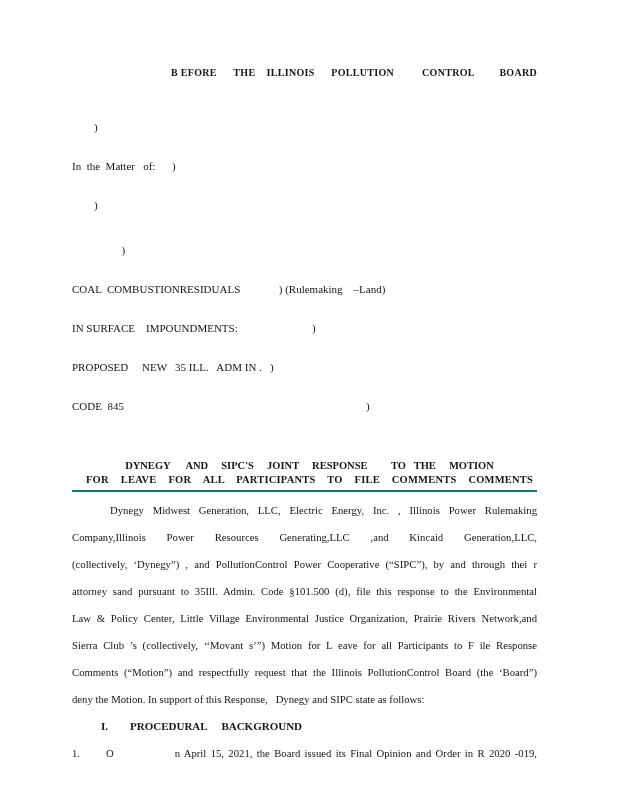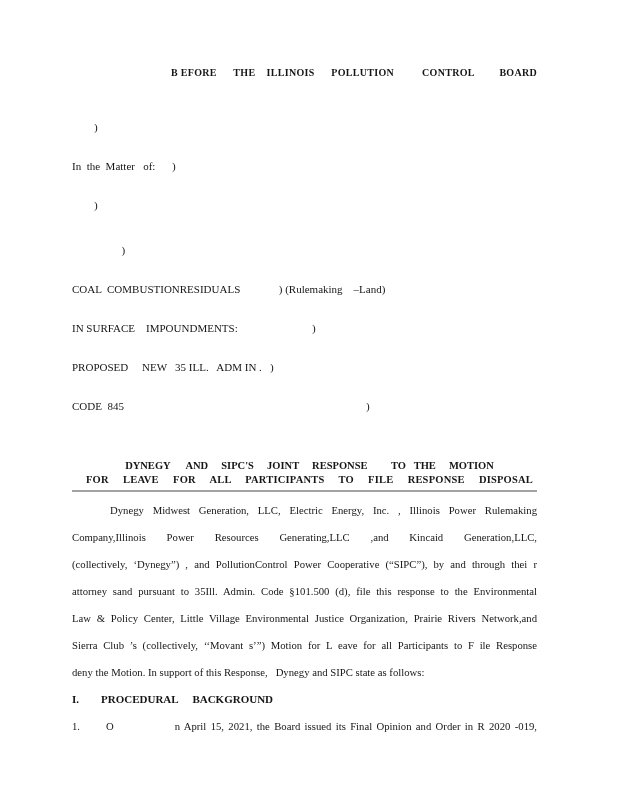--- a/index.html
+++ b/index.html
@@ -24,21 +24,21 @@
   .caption {
     margin-top: 15px;
     font-size: 11px;
     line-height: 13px;
     white-space: pre;
   }
   .cap-line { height: 13px; }
   .cap-gap { margin-top: 6px; }
   .title-block {
     margin-top: 20px;
-    border-bottom: 2px solid #a3a3a3;
+    border-bottom: 2px solid #0f766e;
     padding: 0 4px 3px 14px;
   }
   .title-l1 {
     text-align: center;
     font-weight: bold;
     font-size: 10.5px;
     line-height: 14px;
     white-space: pre;
   }
   .title-l2 {
@@ -55,20 +55,21 @@
     line-height: 27px;
   }
   .bline { text-align: justify; text-align-last: justify; }
   .bline.left { text-align-last: left; }
   .indent { text-indent: 38px; }
   .heading {
     font-weight: bold;
     font-size: 11px;
     text-align: left;
     text-align-last: left;
+    margin-left: 29px;
   }
 </style>
 </head>
 <body>
 
 <div class="page">
 
   <div class="court-header">B EFORE      THE    ILLINOIS      POLLUTION          CONTROL         BOARD</div>
 
   <div class="caption">
@@ -77,30 +78,31 @@
     <div class="cap-line">        )</div>
     <div class="cap-line cap-gap">                  )</div>
     <div class="cap-line">COAL  COMBUSTIONRESIDUALS              ) (Rulemaking    –Land)</div>
     <div class="cap-line">IN SURFACE    IMPOUNDMENTS:                           )</div>
     <div class="cap-line">PROPOSED     NEW   35 ILL.   ADM IN .   )</div>
     <div class="cap-line">CODE  845                                                                                        )</div>
   </div>
 
   <div class="title-block">
     <div class="title-l1">DYNEGY      AND     SIPC'S     JOINT     RESPONSE         TO   THE     MOTION</div>
-    <div class="title-l2">FOR LEAVE FOR ALL PARTICIPANTS TO FILE RESPONSE DISPOSAL</div>
+    <div class="title-l2">FOR LEAVE FOR ALL PARTICIPANTS TO FILE COMMENTS COMMENTS</div>
   </div>
 
   <div class="body-col">
     <div class="bline fit indent">Dynegy Midwest Generation, LLC, Electric Energy, Inc. , Illinois Power Rulemaking</div>
     <div class="bline fit">Company,Illinois Power Resources Generating,LLC ,and Kincaid Generation,LLC,</div>
     <div class="bline fit">(collectively, ‘Dynegy”) , and PollutionControl Power Cooperative (“SIPC”), by and through thei r</div>
     <div class="bline fit">attorney sand pursuant to 35Ill. Admin. Code §101.500 (d), file this response to the Environmental</div>
     <div class="bline fit">Law &amp; Policy Center, Little Village Environmental Justice Organization, Prairie Rivers Network,and</div>
     <div class="bline fit">Sierra Club ’s (collectively, ‘‘Movant s’”) Motion for L eave for all Participants to F ile Response</div>
+    <div class="bline fit">Comments (“Motion”) and respectfully request that the Illinois PollutionControl Board (the ‘Board”)</div>
     <div class="bline fit left">deny the Motion.  In support of this Response,&nbsp;&nbsp; Dynegy and SIPC state as follows:</div>
 
     <div class="bline heading">I.&nbsp;&nbsp;&nbsp;&nbsp;&nbsp;&nbsp;&nbsp;&nbsp;PROCEDURAL&nbsp;&nbsp;&nbsp;&nbsp;&nbsp;BACKGROUND</div>
 
     <div class="bline fit">1.&nbsp;&nbsp;&nbsp;&nbsp;&nbsp;&nbsp;O&nbsp;&nbsp;&nbsp;&nbsp;&nbsp;&nbsp;&nbsp;&nbsp;&nbsp;&nbsp;&nbsp;&nbsp;&nbsp;&nbsp;n April 15, 2021, the Board issued its Final Opinion and Order in R 2020 -019,</div>
 
   </div>
 
 </div>
 

